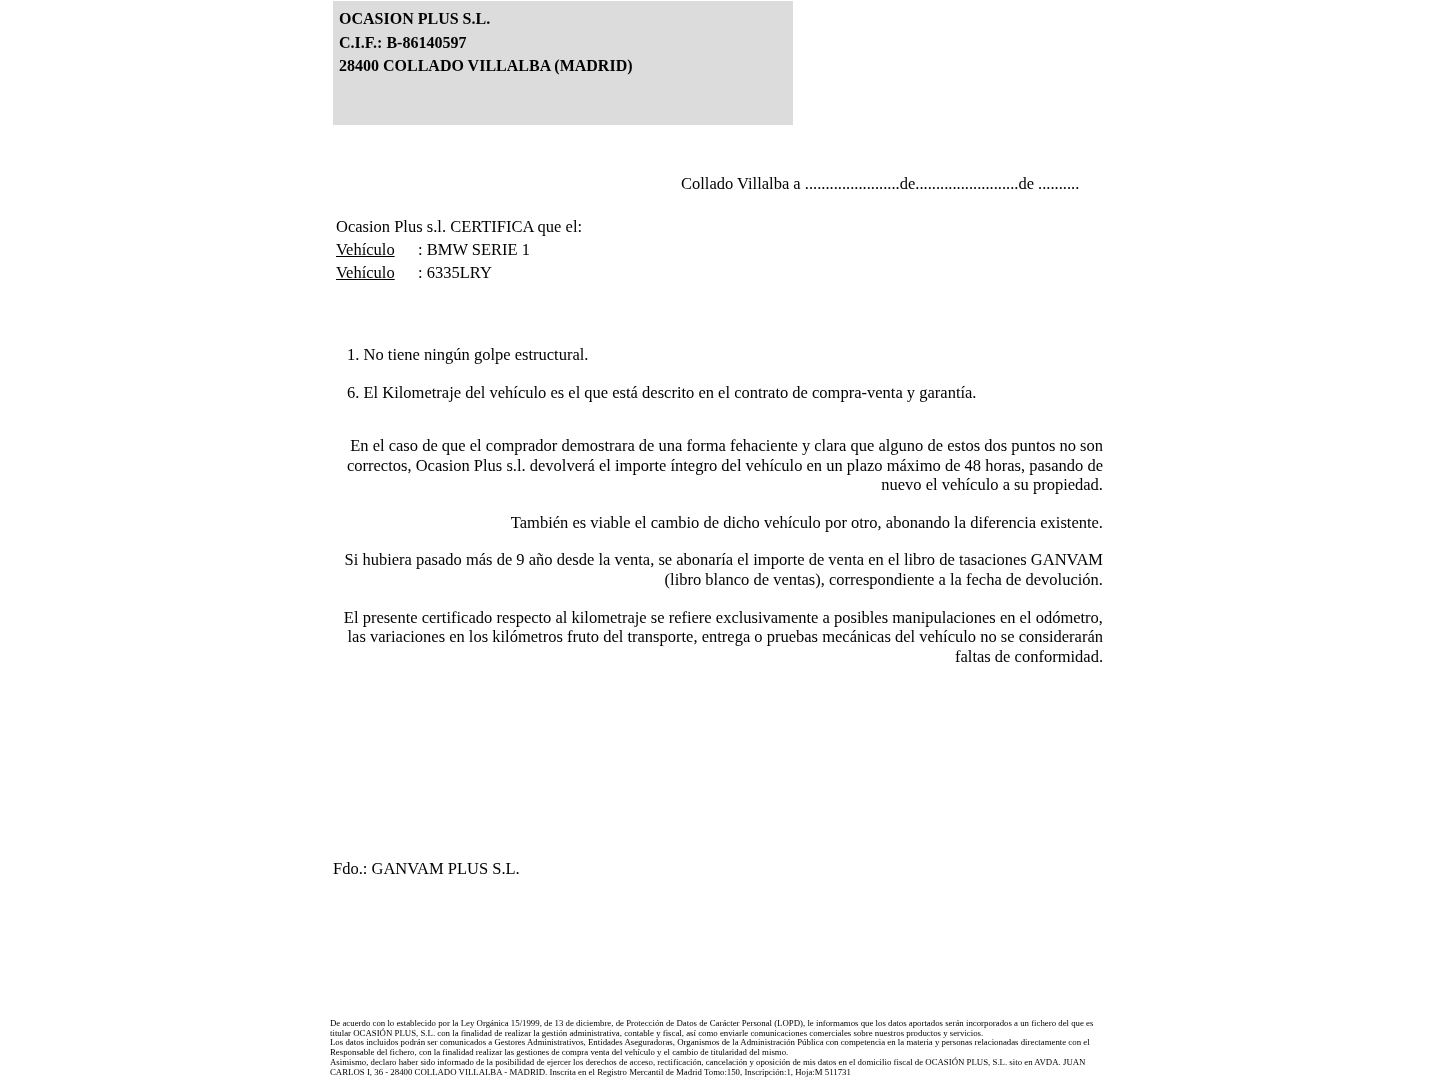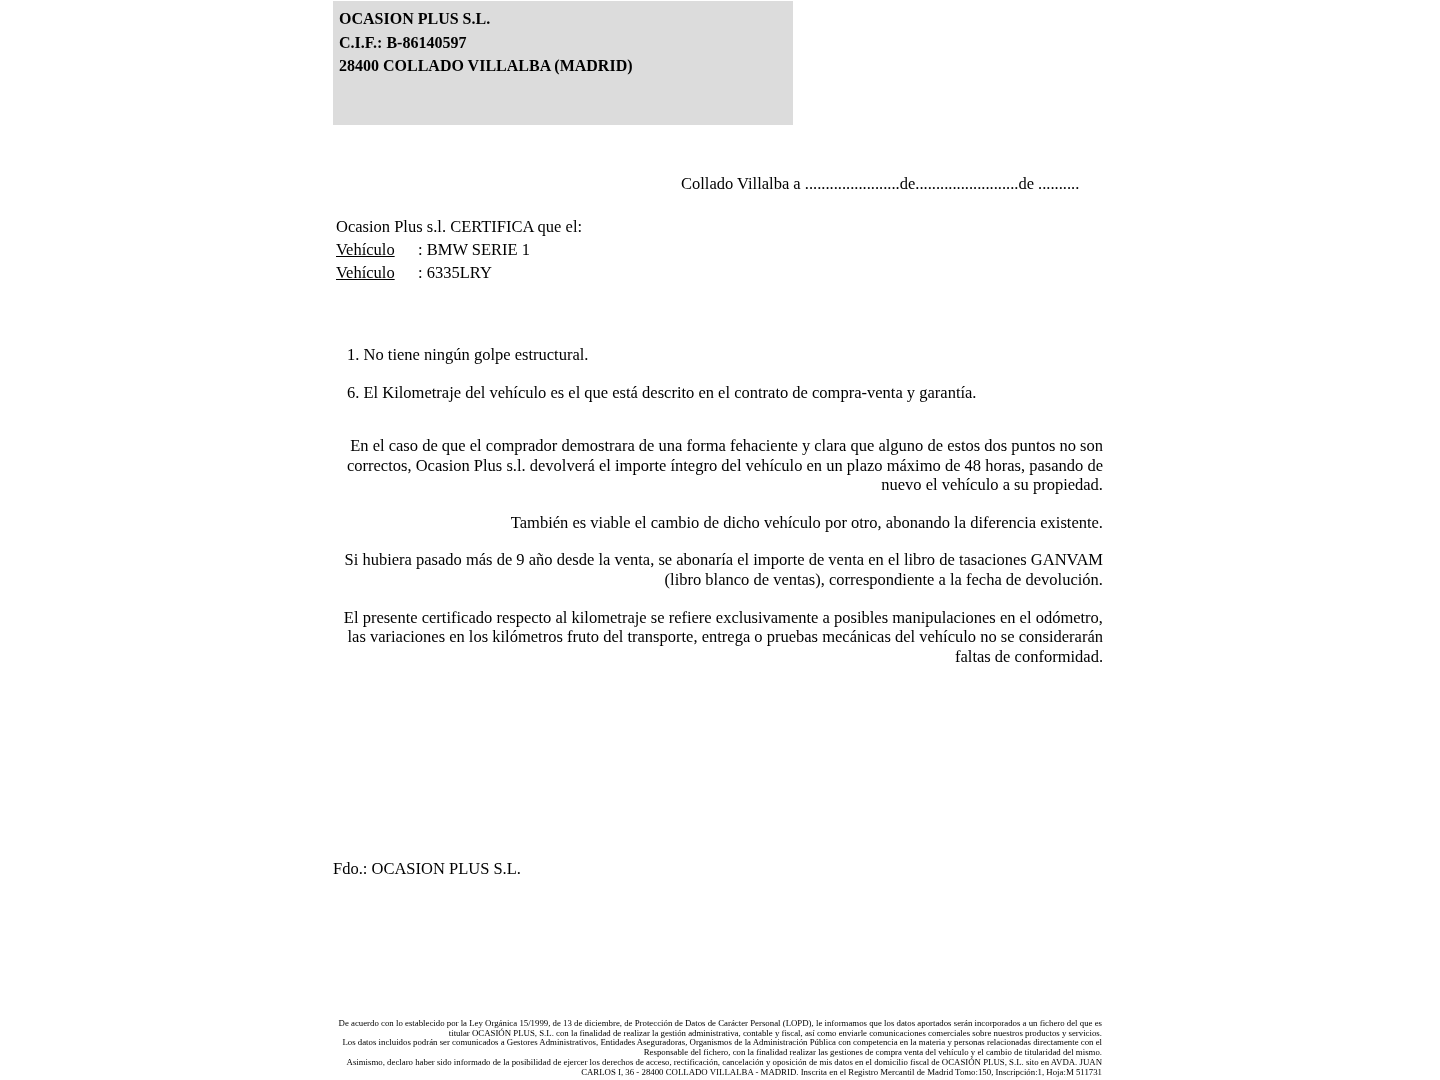--- a/index.html
+++ b/index.html
@@ -89,21 +89,21 @@
   }
 
   
   .legal {
     position: absolute;
     left: 330px;
     top: 1019px;
     width: 772px;
     font-size: 8.8px;
     line-height: 9.7px;
-    text-align: right;
+    text-align: left;
   }
   .legal p { margin: 0; }
 </style>
 </head>
 <body>
 
 <div class="page" style="background: rgb(255, 255, 255);">
 
   <div class="company-box" style="background: rgb(220, 220, 220);">
     <div class="line">OCASION PLUS S.L.</div>
@@ -128,21 +128,21 @@
     <p>6. El Kilometraje del vehículo es el que está descrito en el contrato de compra-venta y garantía.</p>
   </div>
 
   <div class="body-text">
     <p>En el caso de que el comprador demostrara de una forma fehaciente y clara que alguno de estos dos puntos no son correctos, Ocasion Plus s.l. devolverá el importe íntegro del vehículo en un plazo máximo de 48 horas, pasando de nuevo el vehículo a su propiedad.</p>
     <p>También es viable el cambio de dicho vehículo por otro, abonando la diferencia existente.</p>
     <p>Si hubiera pasado más de 9 año desde la venta, se abonaría el importe de venta en el libro de tasaciones GANVAM (libro blanco de ventas), correspondiente a la fecha de devolución.</p>
     <p>El presente certificado respecto al kilometraje se refiere exclusivamente a posibles manipulaciones en el odómetro, las variaciones en los kilómetros fruto del transporte, entrega o pruebas mecánicas del vehículo no se considerarán faltas de conformidad.</p>
   </div>
 
-  <div class="signature">Fdo.: OCASION PLUS S.L.</div>
+  <div class="signature">Fdo.: GANVAM PLUS S.L.</div>
 
   <div class="legal">
     <p>De acuerdo con lo establecido por la Ley Orgánica 15/1999, de 13 de diciembre, de Protección de Datos de Carácter Personal (LOPD), le informamos que los datos aportados serán incorporados a un fichero del que es titular OCASIÓN PLUS, S.L. con la finalidad de realizar la gestión administrativa, contable y fiscal, así como enviarle comunicaciones comerciales sobre nuestros productos y servicios.</p>
     <p>Los datos incluidos podrán ser comunicados a Gestores Administrativos, Entidades Aseguradoras, Organismos de la Administración Pública con competencia en la materia y personas relacionadas directamente con el Responsable del fichero, con la finalidad realizar las gestiones de compra venta del vehículo y el cambio de titularidad del mismo.</p>
     <p>Asimismo, declaro haber sido informado de la posibilidad de ejercer los derechos de acceso, rectificación, cancelación y oposición de mis datos en el domicilio fiscal de OCASIÓN PLUS, S.L. sito en AVDA. JUAN CARLOS I, 36 - 28400 COLLADO VILLALBA - MADRID. Inscrita en el Registro Mercantil de Madrid Tomo:150, Inscripción:1, Hoja:M 511731</p>
   </div>
 
 </div>
 
 </body></html>

